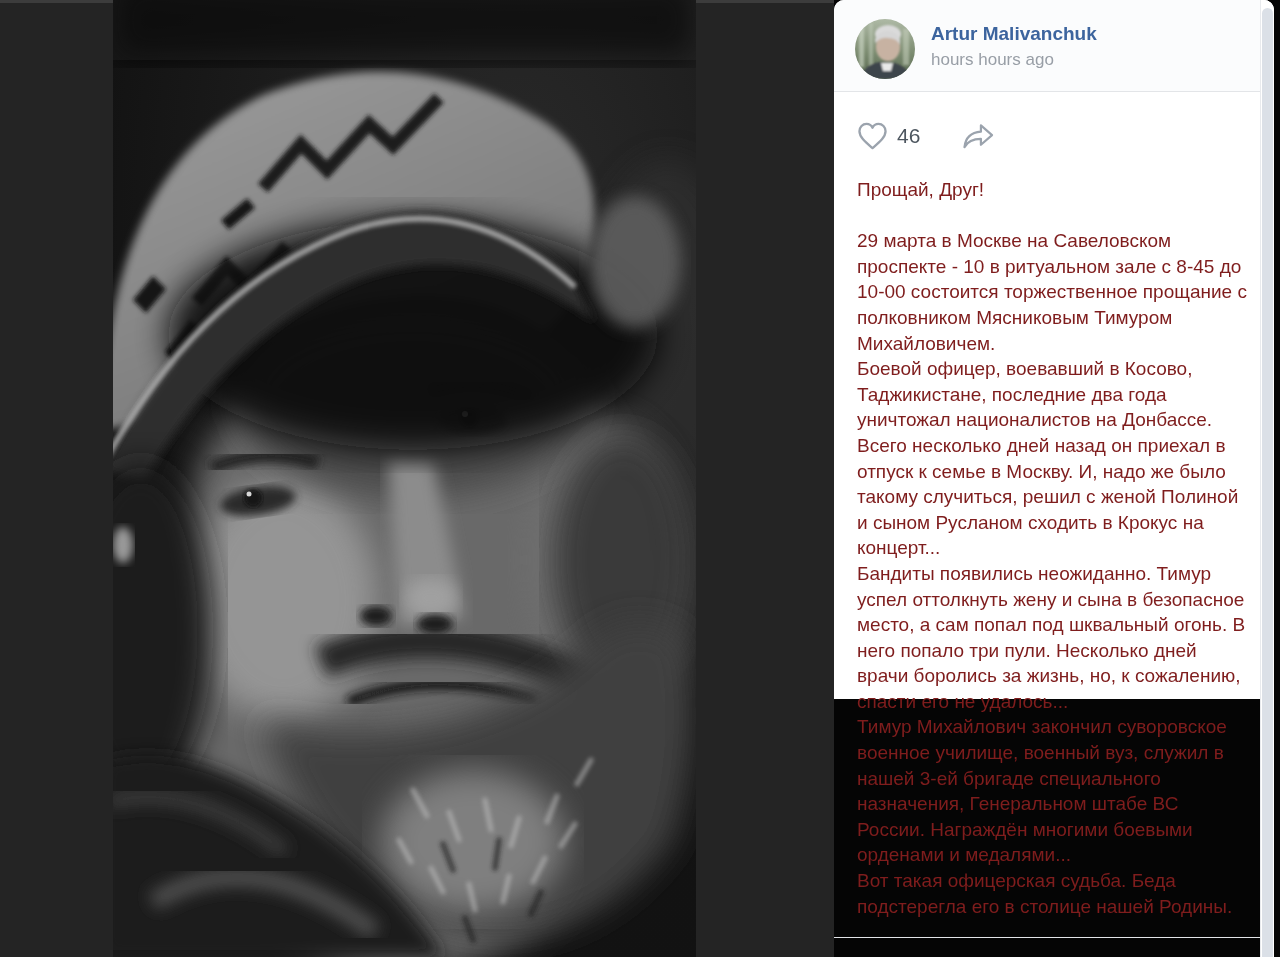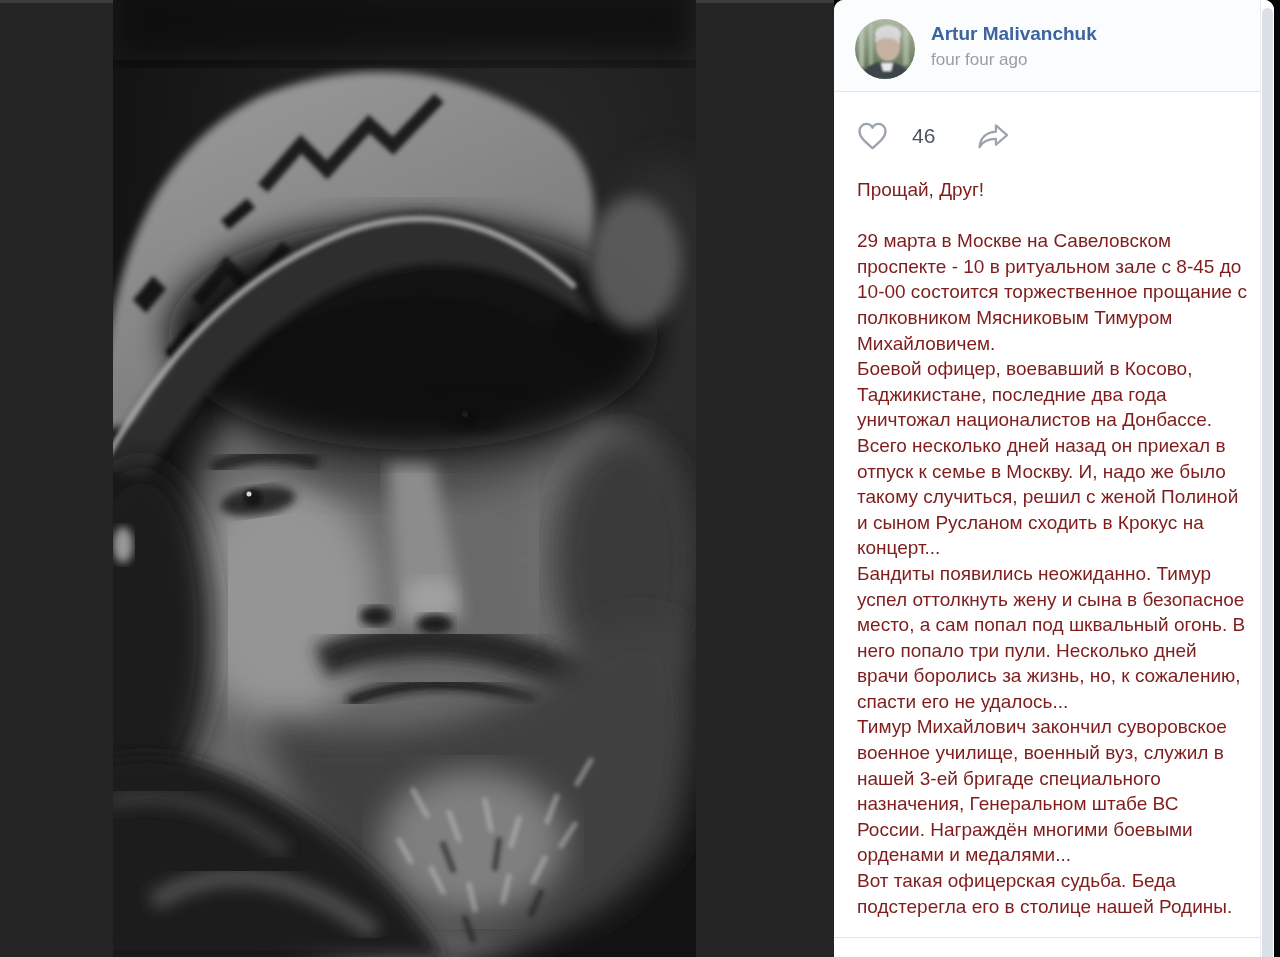--- a/index.html
+++ b/index.html
@@ -4,31 +4,31 @@
 <style>
   html,body{margin:0;padding:0;background:#000;}
   .stage{position:relative;width:1280px;height:957px;overflow:hidden;background:#050505;
          font-family:"Liberation Sans",sans-serif;}
   
   .photo-pane{position:absolute;left:0;top:0;width:834px;height:957px;background:#242424;}
   .top-strip{position:absolute;left:0;top:0;width:834px;height:3px;background:#3c3c3c;}
   .photo{position:absolute;left:113px;top:0;width:583px;height:957px;background:#111;overflow:hidden;}
   .photo svg{display:block;}
   
-  .post-card{position:absolute;left:834px;top:0;width:440px;height:957px;background:#ffffff;
+  .post-card{position:absolute;left:834px;top:0;width:440px;height:699px;background:#ffffff;
              border-radius:10px 10px 0 0;}
   .post-header{position:absolute;left:0;top:0;width:100%;height:92px;background:#fbfcfd;
                border-bottom:1px solid #e3e5e8;border-radius:10px 10px 0 0;box-sizing:border-box;}
   .avatar{position:absolute;left:21px;top:19px;width:60px;height:60px;border-radius:50%;overflow:hidden;}
   .author-name{position:absolute;left:97px;top:23px;font-size:19px;font-weight:bold;color:#3c649e;
                text-decoration:none;cursor:pointer;}
   .post-time{position:absolute;left:97px;top:50px;font-size:17px;color:#989ea6;}
   .actions{position:absolute;left:23px;top:120px;height:32px;display:flex;align-items:center;}
   .like-btn{display:flex;align-items:center;cursor:pointer;}
-  .like-count{margin-left:24px;font-size:21px;color:#4d565f;}
+  .like-count{margin-left:9px;font-size:21px;color:#4d565f;}
   .share-btn{margin-left:42px;cursor:pointer;display:flex;align-items:center;}
   .post-text{position:absolute;left:23px;top:177px;width:394px;font-size:19px;line-height:25.6px;
              color:#7f1d1d;white-space:pre-line;}
   .bottom-divider{position:absolute;left:0;right:13px;top:937px;height:1px;background:#e3e5e8;}
   
   .scroll-track{position:absolute;right:0;top:0;width:14px;height:957px;background:#ffffff;
                 border-left:1px solid #e8eaed;border-radius:0 10px 0 0;box-sizing:border-box;}
   .scroll-thumb{position:absolute;right:1px;top:8px;width:11px;height:949px;background:#dbe0e7;
                 border-radius:7px 7px 0 0;cursor:pointer;}
   .black-gutter{position:absolute;left:1274px;top:0;width:6px;height:957px;background:#060606;}
@@ -163,21 +163,21 @@
             <rect x="48" y="10" width="6" height="36" fill="#cdd6c4" opacity="0.5"></rect>
             <ellipse cx="33" cy="15" rx="13" ry="9" fill="#dadada"></ellipse>
             <ellipse cx="33" cy="28" rx="12" ry="14" fill="#c7b2a2"></ellipse>
             <path d="M20,24 Q26,18 33,19 Q42,19 45,26 L45,20 Q40,12 32,12 Q24,13 20,20 Z" fill="#d6d6d6"></path>
             <path d="M6,60 Q10,42 30,43 Q52,43 55,60 Z" fill="#3e444b"></path>
             <path d="M26,44 L38,44 L36,52 L28,52 Z" fill="#e9e9e9"></path>
           </g>
         </svg>
       </div>
       <a class="author-name">Artur Malivanchuk</a>
-      <div class="post-time">four four ago</div>
+      <div class="post-time">hours hours ago</div>
     </div>
 
     <div class="actions">
       <div class="like-btn">
         <svg width="31" height="29" viewBox="0 0 32 30">
           <path d="M16 27 C8.5 20.5, 2.5 15.5, 2.5 9.5 C2.5 5.2, 5.8 2, 9.8 2 C12.7 2, 15 3.8, 16 6 C17 3.8, 19.3 2, 22.2 2 C26.2 2, 29.5 5.2, 29.5 9.5 C29.5 15.5, 23.5 20.5, 16 27 Z" fill="none" stroke="#9ba3ad" stroke-width="2.4" stroke-linejoin="round"></path>
         </svg>
         <span class="like-count">46</span>
       </div>
       <div class="share-btn">

